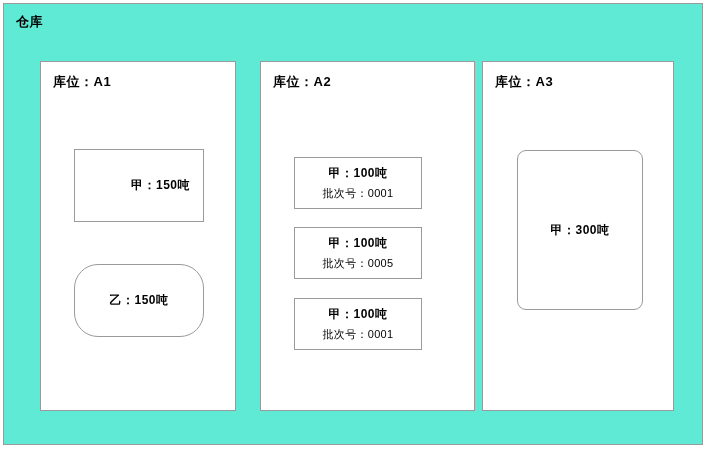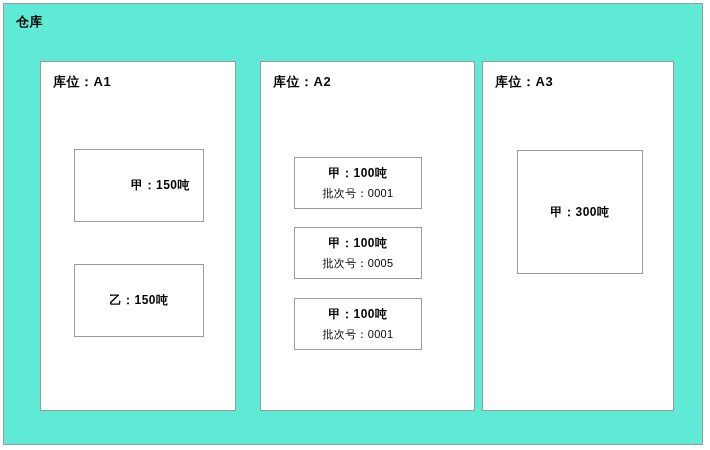--- a/index.html
+++ b/index.html
@@ -65,29 +65,29 @@
   }
   .batch-line2 {
     font-size: 11px;
     letter-spacing: 0.3px;
     white-space: nowrap;
     margin-top: 4px;
   }
   
   #loc-a1 { left: 36px; top: 57px; width: 196px; height: 350px; }
   #a1-item-0 { left: 33px; top: 87px; width: 130px; height: 73px; padding-left: 43px; }
-  #a1-item-1 { left: 33px; top: 202px; width: 130px; height: 73px; }
+  #a1-item-1 { left: 33px; top: 202px; width: 130px; height: 73px; border-radius: 24px; }
   
   #loc-a2 { left: 256px; top: 57px; width: 215px; height: 350px; }
   #a2-item-0 { left: 33px; top: 95px; width: 128px; height: 52px; }
   #a2-item-1 { left: 33px; top: 165px; width: 128px; height: 52px; }
   #a2-item-2 { left: 33px; top: 236px; width: 128px; height: 52px; }
   
   #loc-a3 { left: 478px; top: 57px; width: 192px; height: 350px; padding-left: 13px; }
-  #a3-item-0 { left: 34px; top: 88px; width: 126px; height: 124px; }
+  #a3-item-0 { left: 34px; top: 88px; width: 126px; height: 160px; border-radius: 9px; }
 </style>
 </head>
 <body>
 
 <div id="warehouse-frame">
   <div id="warehouse-title">仓库</div>
 
   <div class="location-box" id="loc-a1">
     <div class="location-title">库位：A1</div>
     <div class="batch-box" id="a1-item-0">

